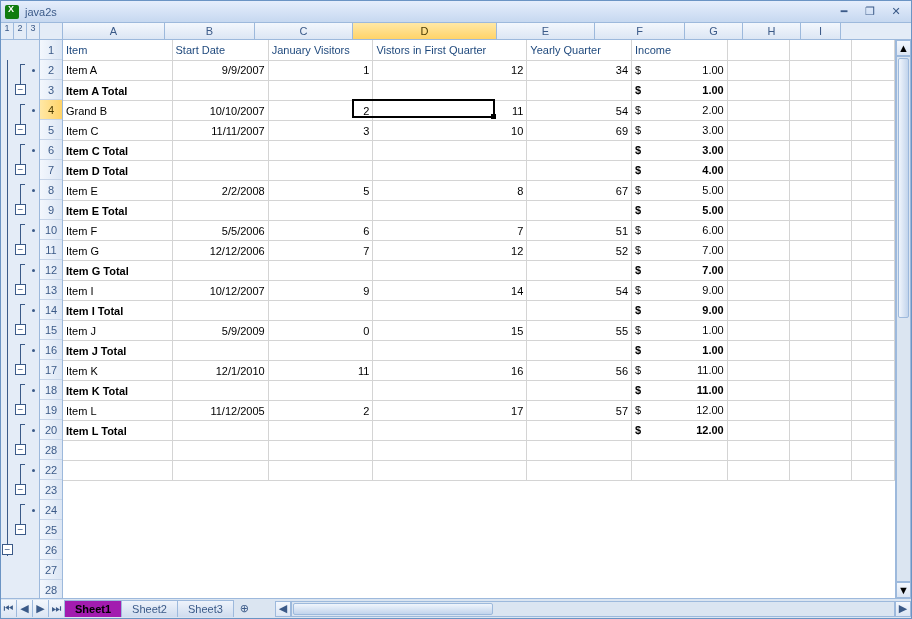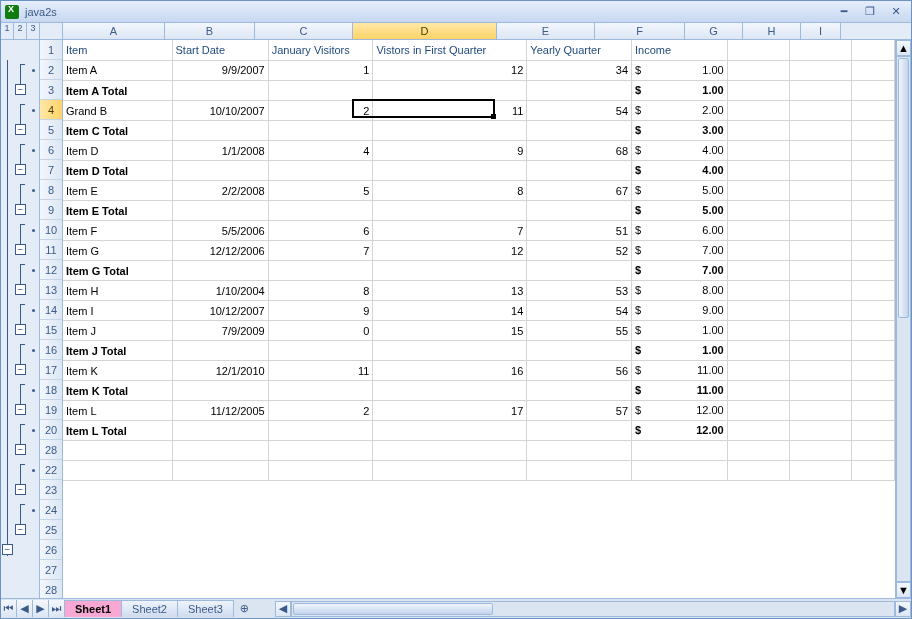--- a/index.html
+++ b/index.html
@@ -190,21 +190,21 @@
   .footer .tab {
     padding: 2px 10px;
     border: 1px solid #9db9dc;
     border-top-left-radius: 0 0;
     border-bottom: none;
     margin-left: -1px;
     background: linear-gradient(#eef3fb,#cfdcef);
     cursor: pointer;
   }
   .footer .tab.active {
-    background: #f9a8d4;
+    background: #a21caf;
     font-weight: bold;
     color: #000;
   }
   .footer .add-tab { padding: 2px 6px; cursor: pointer; }
   .footer .hscroll {
     flex: 1;
     margin-left: 20px;
     height: 16px;
     display: flex;
   }
@@ -430,42 +430,42 @@
             <td class="num">54</td>
             <td class="income">
               <span> $</span>
               <span>2.00</span>
             </td>
             <td></td>
             <td></td>
             <td></td>
           </tr>
           <tr>
+            <td>Item C</td>
+            <td class="num">11/11/2007</td>
+            <td class="num">3</td>
+            <td class="num">10</td>
+            <td class="num">69</td>
+            <td class="income">
+              <span> $</span>
+              <span>3.00</span>
+            </td>
+            <td></td>
+            <td></td>
+            <td></td>
+          </tr>
+          <tr>
             <td class="bold">Item C Total</td>
             <td></td>
             <td></td>
             <td></td>
             <td></td>
             <td class="income bold">
               <span> $</span>
               <span>3.00</span>
-            </td>
-            <td></td>
-            <td></td>
-            <td></td>
-          </tr>
-          <tr>
-            <td>Item D</td>
-            <td class="num">1/1/2008</td>
-            <td class="num">4</td>
-            <td class="num">9</td>
-            <td class="num">68</td>
-            <td class="income">
-              <span> $</span>
-              <span>4.00</span>
             </td>
             <td></td>
             <td></td>
             <td></td>
           </tr>
           <tr>
             <td class="bold">Item D Total</td>
             <td></td>
             <td></td>
             <td></td>
@@ -542,50 +542,50 @@
             <td></td>
             <td class="income bold">
               <span> $</span>
               <span>7.00</span>
             </td>
             <td></td>
             <td></td>
             <td></td>
           </tr>
           <tr>
-            <td>Item H</td>
-            <td class="num">1/10/2004</td>
-            <td class="num">8</td>
-            <td class="num">13</td>
-            <td class="num">53</td>
-            <td class="income">
-              <span> $</span>
-              <span>8.00</span>
-            </td>
-            <td></td>
-            <td></td>
-            <td></td>
-          </tr>
-          <tr>
             <td>Item I</td>
             <td class="num">10/12/2007</td>
             <td class="num">9</td>
             <td class="num">14</td>
             <td class="num">54</td>
             <td class="income">
               <span> $</span>
               <span>9.00</span>
             </td>
             <td></td>
             <td></td>
             <td></td>
           </tr>
           <tr>
+            <td class="bold">Item I Total</td>
+            <td></td>
+            <td></td>
+            <td></td>
+            <td></td>
+            <td class="income bold">
+              <span> $</span>
+              <span>9.00</span>
+            </td>
+            <td></td>
+            <td></td>
+            <td></td>
+          </tr>
+          <tr>
             <td>Item J</td>
-            <td class="num">7/9/2009</td>
+            <td class="num">5/9/2009</td>
             <td class="num">0</td>
             <td class="num">15</td>
             <td class="num">55</td>
             <td class="income">
               <span> $</span>
               <span>1.00</span>
             </td>
             <td></td>
             <td></td>
             <td></td>

